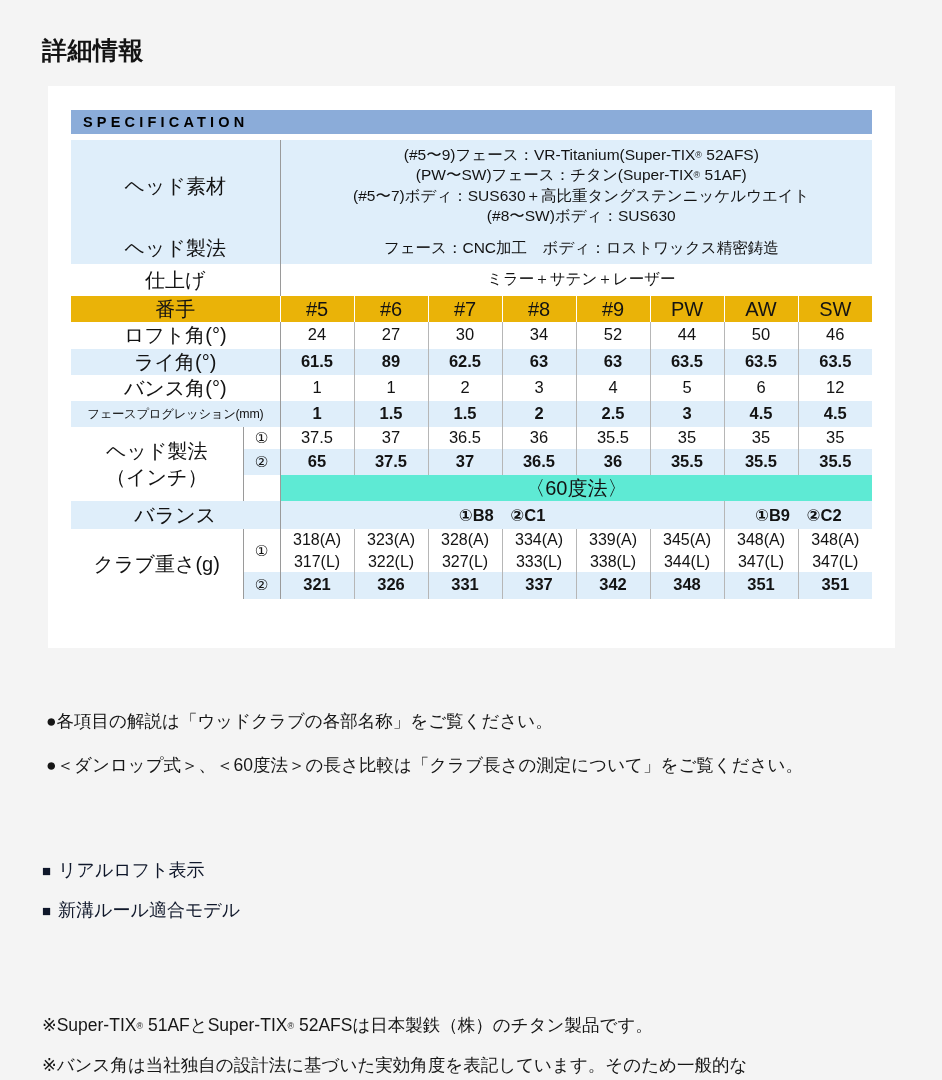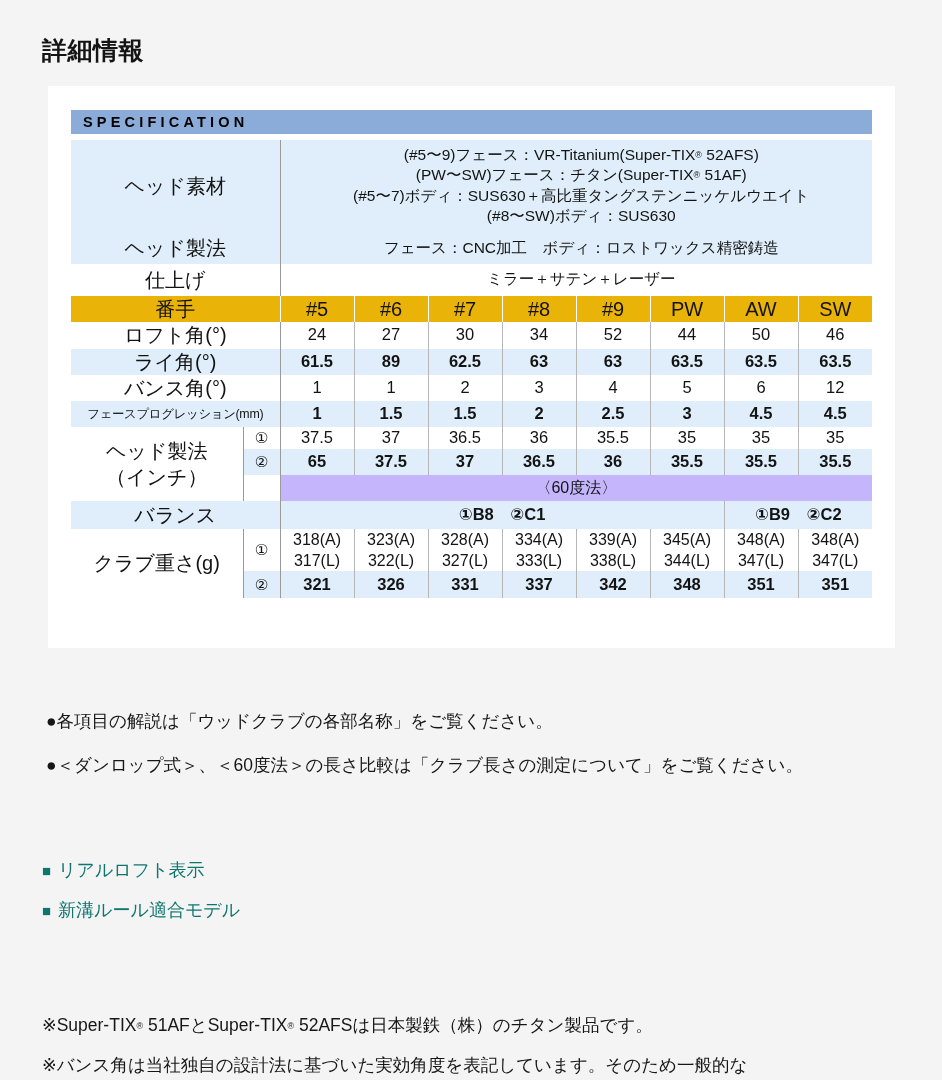--- a/index.html
+++ b/index.html
@@ -109,22 +109,22 @@
     background: #eab308;
     color: #ffffff;
     font-size: 20px;
     height: 25px;
   }
   .numhead td.sep { border-left: 1px solid #ffffff !important; }
 
   .circ { font-size: 15px; }
 
   .note60 {
-    background: #c4b5fd;
-    font-size: 16px;
+    background: #5eead4;
+    font-size: 20px;
     height: 26px;
   }
 
   .wt { font-size: 16px; line-height: 1.24; }
 
   
   .notes {
     position: absolute;
     left: 42px;
     top: 697px;
@@ -135,21 +135,21 @@
   }
   .notes p { margin: 4px; }
 
   .marks {
     position: absolute;
     left: 42px;
     top: 851px;
     width: 876px;
     font-size: 18px;
     line-height: 39.5px;
-    color: #0f766e;
+    color: #0f172a;
   }
   .marks p { margin: 0; }
   .sq { font-size: 15px; margin-right: 7px; }
 
   .foot {
     position: absolute;
     left: 42px;
     top: 1005px;
     width: 890px;
     font-size: 17.5px;

